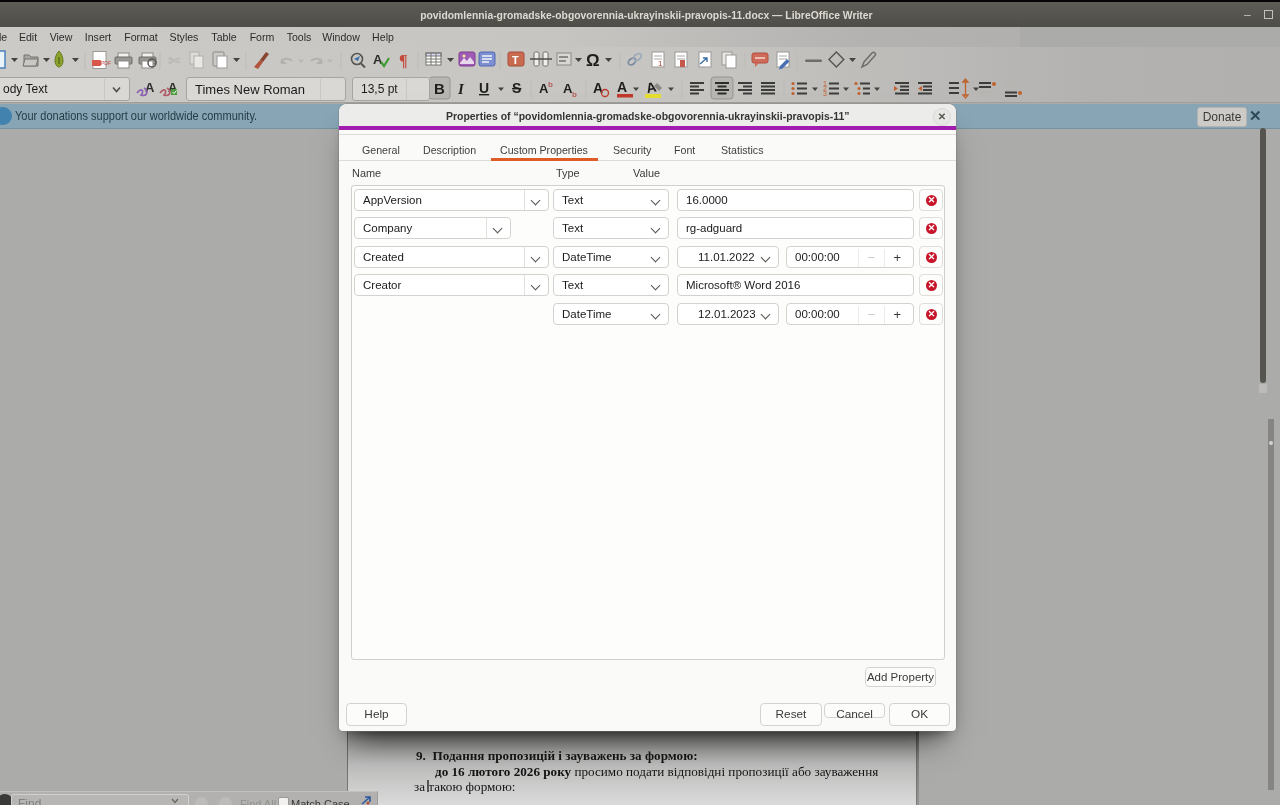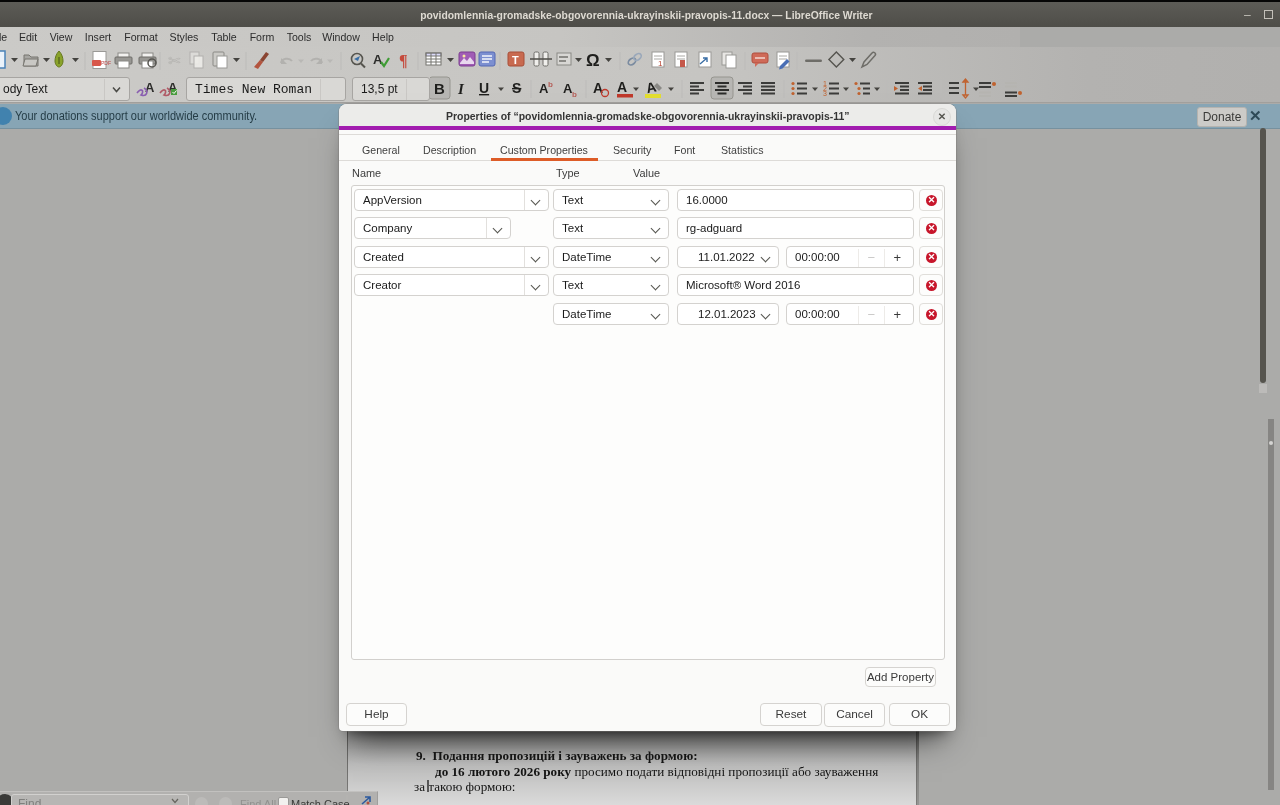--- a/index.html
+++ b/index.html
@@ -203,21 +203,21 @@
 
 <text x="145" y="17" font-size="13" font-weight="bold" fill="#2d2d2b" font-family="Liberation Sans">A</text>
 <path d="M137 18 c4 -6 8 -2 4 2 c6 2 8 -4 3 -7" fill="none" stroke="#8a5fb0" stroke-width="1.6"></path>
 <text x="168" y="17" font-size="13" font-weight="bold" fill="#2d2d2b" font-family="Liberation Sans">A</text>
 <path d="M160 18 c4 -6 8 -2 4 2 c6 2 8 -4 3 -7" fill="none" stroke="#b05a66" stroke-width="1.6"></path>
 <rect x="171" y="14" width="6" height="6" fill="#4a9c3f"></rect>
 <path d="M172.5 17 l1.5 1.5 l2.5 -3" fill="none" stroke="#fff" stroke-width="1"></path>
 <path d="M329 12.5 l3.5 4 l3.5 -4" fill="none" stroke="#4a4a46" stroke-width="1.5"></path>
 <path d="M411 12.5 l3.5 4 l3.5 -4" fill="none" stroke="#4a4a46" stroke-width="1.5"></path>
 </svg>
-<div class="combo" style="left:186px;top:2px;width:160px;font-family:Liberation Mono, monospace;font-size:13px">
+<div class="combo" style="left:186px;top:2px;width:160px;font-family:Liberation Sans, sans-serif;font-size:13px">
       <span style="position:absolute;left:8px;top:4px">Times New Roman</span>
       <span style="position:absolute;right:24px;top:1px;width:1px;height:21px;background:#c9c7c4"></span>
     </div>
 <div class="combo" style="left:352px;top:2px;width:78px">
       <span style="position:absolute;left:8px;top:4px">13,5 pt</span>
       <span style="position:absolute;right:22px;top:1px;width:1px;height:21px;background:#c9c7c4"></span>
     </div>
 <svg width="850" height="28" style="position:absolute;left:430px;top:0">
 <path d="M0 12.5 l3.5 4 l3.5 -4" fill="none" stroke="#4a4a46" stroke-width="1.5" transform="translate(-317 0)"></path>
 <path d="M0 12.5 l3.5 4 l3.5 -4" fill="none" stroke="#4a4a46" stroke-width="1.5" transform="translate(-20 0)"></path>
@@ -473,15 +473,15 @@
         <span style="position:absolute;right:38px;top:3px;color:#c9c8c6;font-size:13px">−</span>
         <span style="position:absolute;right:12px;top:3px;color:#3a3a3a;font-size:13px">+</span>
       </div>
 <div class="del" style="top:116.6px">
         <i>✕</i>
       </div>
 </div>
 <div class="btn" style="left:526px;top:563px;width:71px;height:20px;line-height:18px;white-space:nowrap;font-size:11.5px">Add Property</div>
 <div class="btn" style="left:7px;top:599px;width:61px;height:23px;line-height:21px">Help</div>
 <div class="btn" style="left:421px;top:599px;width:62px;height:23px;line-height:21px">Reset</div>
-<div class="btn" style="left:485px;top:599px;width:61px;height:24px;line-height:21px">Cancel</div>
+<div class="btn" style="left:485px;top:599px;width:61px;height:15px;line-height:21px">Cancel</div>
 <div class="btn" style="left:550px;top:599px;width:61px;height:23px;line-height:21px">OK</div>
 </div>
 
 </body></html>

